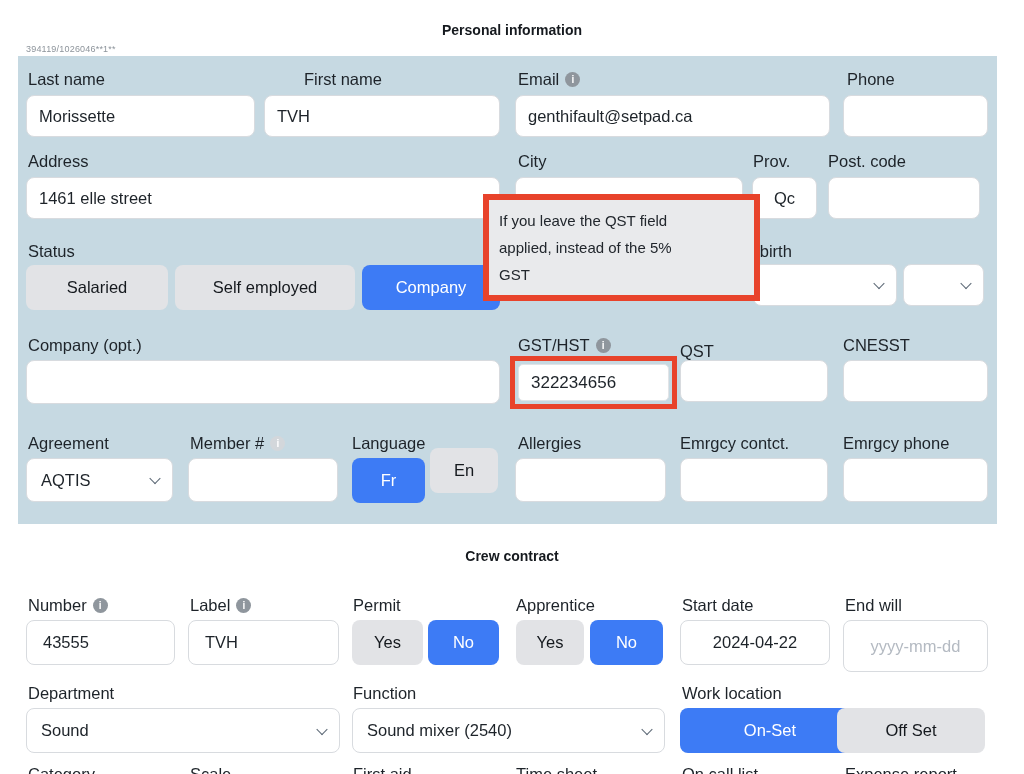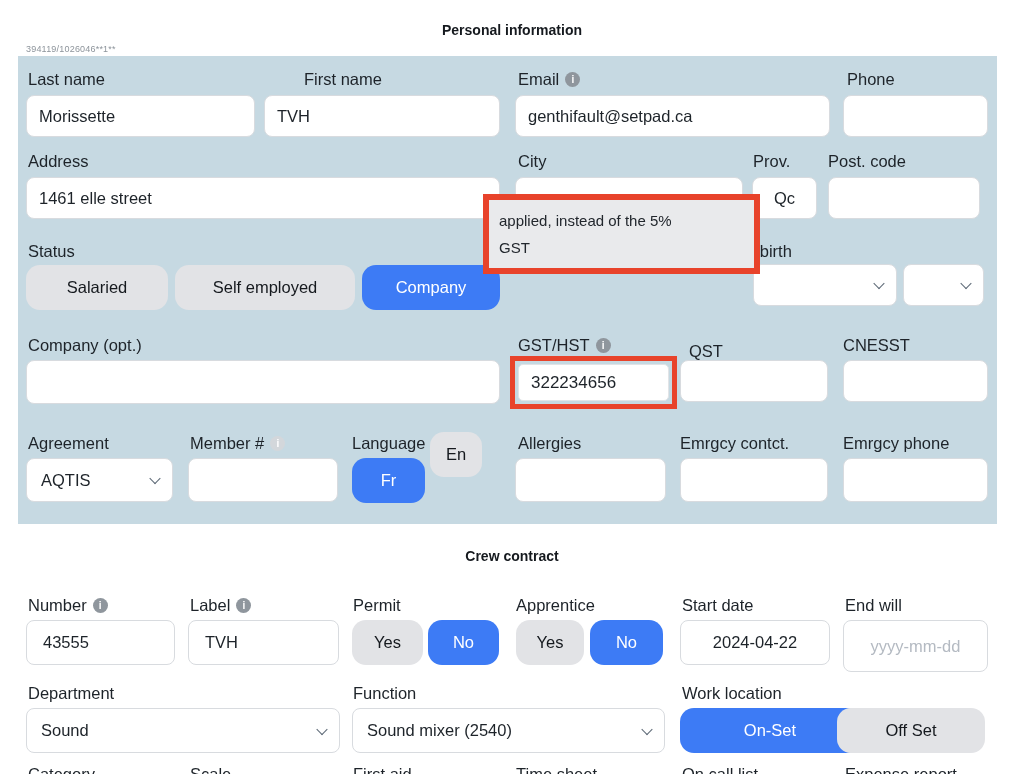--- a/index.html
+++ b/index.html
@@ -17,21 +17,21 @@
   .lbl{position:absolute;font-size:16.5px;color:#1d2329;white-space:nowrap;z-index:1;}
   .inp{position:absolute;height:42px;background:#fff;border:1px solid #d8dbdf;border-radius:8px;
     font-family:inherit;font-size:16.5px;color:#1d2329;padding:0 12px;outline:none;z-index:1;}
   .inp::placeholder{color:#b4bac2;}
   .ctr{text-align:center;}
   .sel{position:absolute;height:42px;background:#fff;border:1px solid #d8dbdf;border-radius:8px;
     display:flex;align-items:center;font-size:16.5px;color:#1d2329;padding:0 30px 0 14px;cursor:pointer;z-index:1;}
   .chev{position:absolute;right:13px;top:50%;width:8px;height:8px;border-right:1.8px solid #5d6976;
     border-bottom:1.8px solid #5d6976;transform:translateY(-68%) rotate(45deg);}
   .btn{position:absolute;height:45px;display:flex;align-items:center;justify-content:center;
-    background:var(--button-gray);color:#15191e;font-size:16.5px;border-radius:14px;cursor:pointer;z-index:1;white-space:nowrap;}
+    background:var(--button-gray);color:#15191e;font-size:16.5px;border-radius:8px;cursor:pointer;z-index:1;white-space:nowrap;}
   .btn.on{background:var(--accent-blue);color:#fff;}
   .info{display:inline-block;width:15px;height:15px;border-radius:50%;background:#8f969d;color:#fff;
     font-size:10px;line-height:15px;text-align:center;font-weight:700;margin-left:6px;vertical-align:2px;cursor:pointer;}
   .info.lt{background:#d3d7db;}
   .tooltip{position:absolute;left:483px;top:194px;width:277px;background:#e9eaec;
     border:6px solid var(--alert-red);padding:7px 10px;z-index:20;}
   .tooltip div{font-size:15px;line-height:27px;color:#22272d;white-space:nowrap;}
   .redwrap{position:absolute;left:510px;top:356px;width:167px;height:53px;border:5px solid var(--alert-red);
     padding:3px;z-index:5;background:transparent;}
   .redwrap .inner{width:100%;height:100%;background:#fff;border:1px solid #e2e4e7;border-radius:5px;
@@ -76,47 +76,48 @@
 <div class="sel" style="left:753px;top:264px;width:144px;">
     <span></span>
     <span class="chev"></span>
   </div>
 <div class="sel" style="left:903px;top:264px;width:81px;">
     <span></span>
     <span class="chev"></span>
   </div>
 
 <div class="tooltip">
+  <div>If you leave the QST field</div>
   <div>applied, instead of the 5%</div>
   <div>GST</div>
 </div>
 
 <div class="lbl" style="left:28px;top:336px;">Company (opt.)</div>
 <input class="inp" style="left: 26px; top: 360px; width: 474px; height: 44px;" readonly="">
 <div class="lbl" style="left:518px;top:336px;"><span>GST/HST</span><span class="info">i</span></div>
 <div class="redwrap">
   <input class="inner" readonly="" value="322234656" style="">
 </div>
-<div class="lbl" style="left:680px;top:342px;margin-left:9px;">QST</div>
+<div class="lbl" style="left:680px;top:342px;">QST</div>
 <input class="inp" style="left: 680px; top: 360px; width: 148px;" readonly="">
 <div class="lbl" style="left:843px;top:336px;">CNESST</div>
 <input class="inp" style="left: 843px; top: 360px; width: 145px;" readonly="">
 
 <div class="lbl" style="left:28px;top:434px;">Agreement</div>
 <div class="sel" style="left:26px;top:458px;width:147px;height:44px;">
     <span>AQTIS</span>
     <span class="chev"></span>
   </div>
 <div class="lbl" style="left:190px;top:434px;"><span>Member #</span><span class="info lt">i</span></div>
 <input class="inp" style="left: 188px; top: 458px; width: 150px; height: 44px;" readonly="">
 <div class="lbl" style="left:352px;top:434px;">Language</div>
 <div class="btn on" style="left:352px;top:458px;width:73px;">
     <span>Fr</span>
   </div>
-<div class="btn" style="left:430px;top:432px;width:52px;">
+<div class="btn" style="left:430px;top:448px;width:68px;">
     <span>En</span>
   </div>
 <div class="lbl" style="left:518px;top:434px;">Allergies</div>
 <input class="inp" style="left: 515px; top: 458px; width: 151px; height: 44px;" readonly="">
 <div class="lbl" style="left:680px;top:434px;">Emrgcy contct.</div>
 <input class="inp" style="left: 680px; top: 458px; width: 148px; height: 44px;" readonly="">
 <div class="lbl" style="left:843px;top:434px;">Emrgcy phone</div>
 <input class="inp" style="left: 843px; top: 458px; width: 145px; height: 44px;" readonly="">
 
 <div class="title" style="top:548px;">Crew contract</div>

